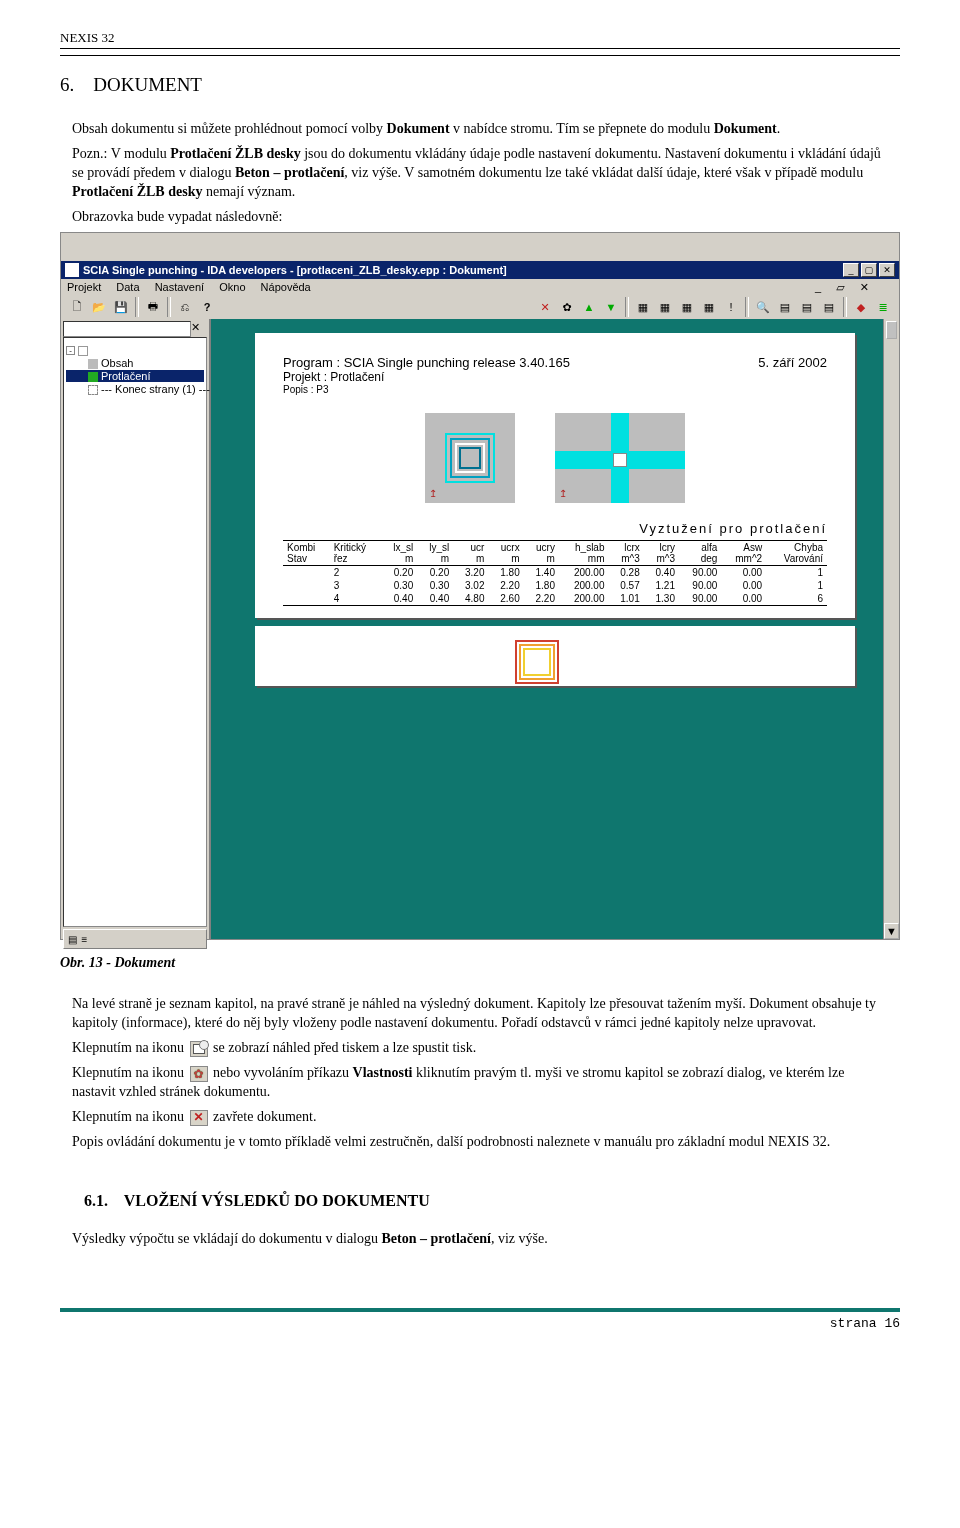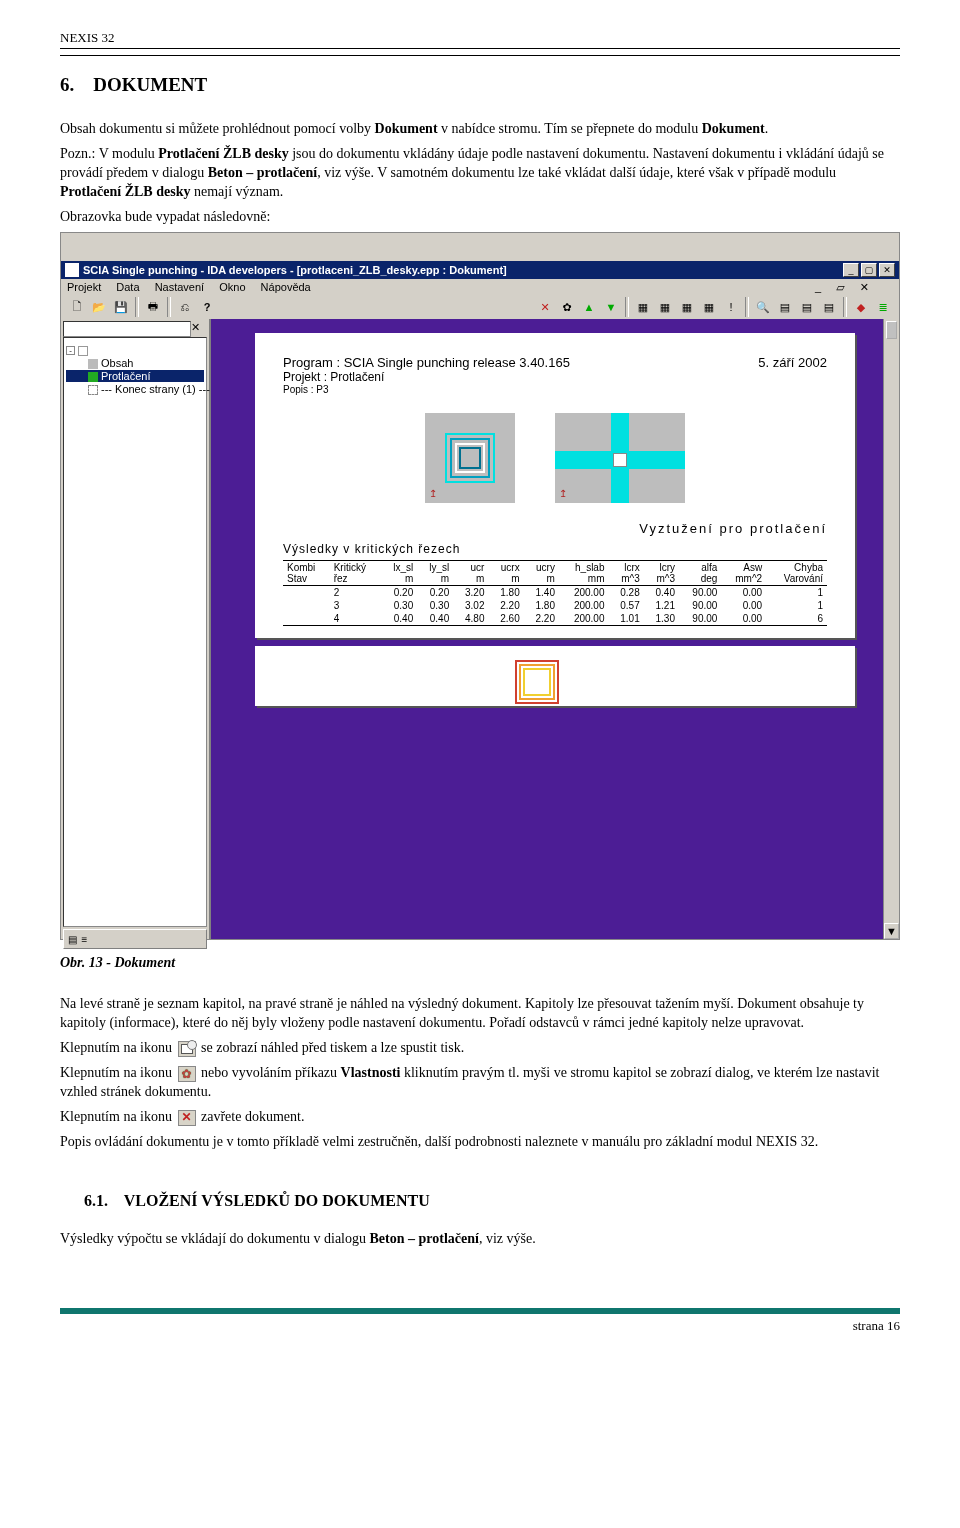--- a/index.html
+++ b/index.html
@@ -13,36 +13,37 @@
     width: 960px;
   }
   .hdr {
     font-size: 13px;
     margin-bottom: 2px;
   }
   .hdr-line-top { border-top: 1px solid #000; margin-bottom: 6px; }
   .hdr-line-bottom { border-top: 1px solid #000; margin-top: 0px; margin-bottom: 18px; }
   h1.section {
     font-size: 19px;
-    font-weight: bold;
+    font-weight: normal;
     margin: 14px 0 24px 0;
   }
   h2.subsection {
     font-size: 16px;
     font-weight: bold;
     margin: 40px 0 20px 24px;
   }
-  p { margin: 6px 0; line-height: 1.35; }
+  p { margin: 6px 12px; line-height: 1.35; }
   .figcap { font-style: italic; font-weight: bold; margin: 14px 0 22px 0; }
   .footer {
-    border-top: 6px solid #0f766e;
+    border-top: 4px solid #0f766e;
     margin-top: 60px;
     padding-top: 4px;
     text-align: right;
     font-size: 13px;
+    font-family: Liberation Mono, monospace;
   }
   .inline-icon {
     display: inline-block;
     vertical-align: middle;
     width: 18px; height: 16px;
     border: 1px solid #888;
     background: #d8d4c8;
     position: relative;
     margin: 0 2px;
   }
@@ -139,21 +140,21 @@
 
   .tree-bot-btn {
     height:20px; background:#d4d0c8; border:1px solid #fff;
     border-right-color:#808080; border-bottom-color:#808080;
     display:flex; align-items:center; justify-content:flex-start;
     margin-top:2px; font-size:10px; padding-left:4px;
   }
 
   .doc-col {
     flex:1;
-    background:#4c1d95;
+    background:#0f766e;
     position:relative;
     overflow:hidden;
   }
   .doc-scroll { position:absolute; right:0; top:0; bottom:0; width:16px; background:#d4d0c8; border-left:1px solid #888;}
   .doc-scroll .thumb { position:absolute; top:2px; left:2px; right:2px; height:18px; background:#c0c0c0; border:1px outset #fff;}
   .doc-scroll .arrow-b { position:absolute; bottom:0; left:0; right:0; height:16px; background:#d4d0c8; border:1px outset #fff; display:flex;align-items:center;justify-content:center;}
   .page {
     background:#fff;
     margin: 14px auto 8px auto;
     width: 600px;
@@ -317,21 +318,20 @@
           </div>
           <div class="diag diag2">
             <div class="barH"></div>
               <div class="barV"></div>
               <div class="col"></div>
             <span class="axis">↥</span>
           </div>
         </div>
 
         <div style="text-align:right; font-size:13px; letter-spacing:2px;">Vyztužení  pro  protlačení</div>
-        <div class="res-title">Výsledky  v  kritických  řezech</div>
 
         <table class="res-table">
           <thead>
               <tr id="rt-head">
                 <th style="text-align: left;">Kombi<br>Stav</th>
                 <th style="text-align: left;">Kritický<br>řez</th>
                 <th>lx_sl<br>m</th>
                 <th>ly_sl<br>m</th>
                 <th>ucr<br>m</th>
                 <th>ucrx<br>m</th>

